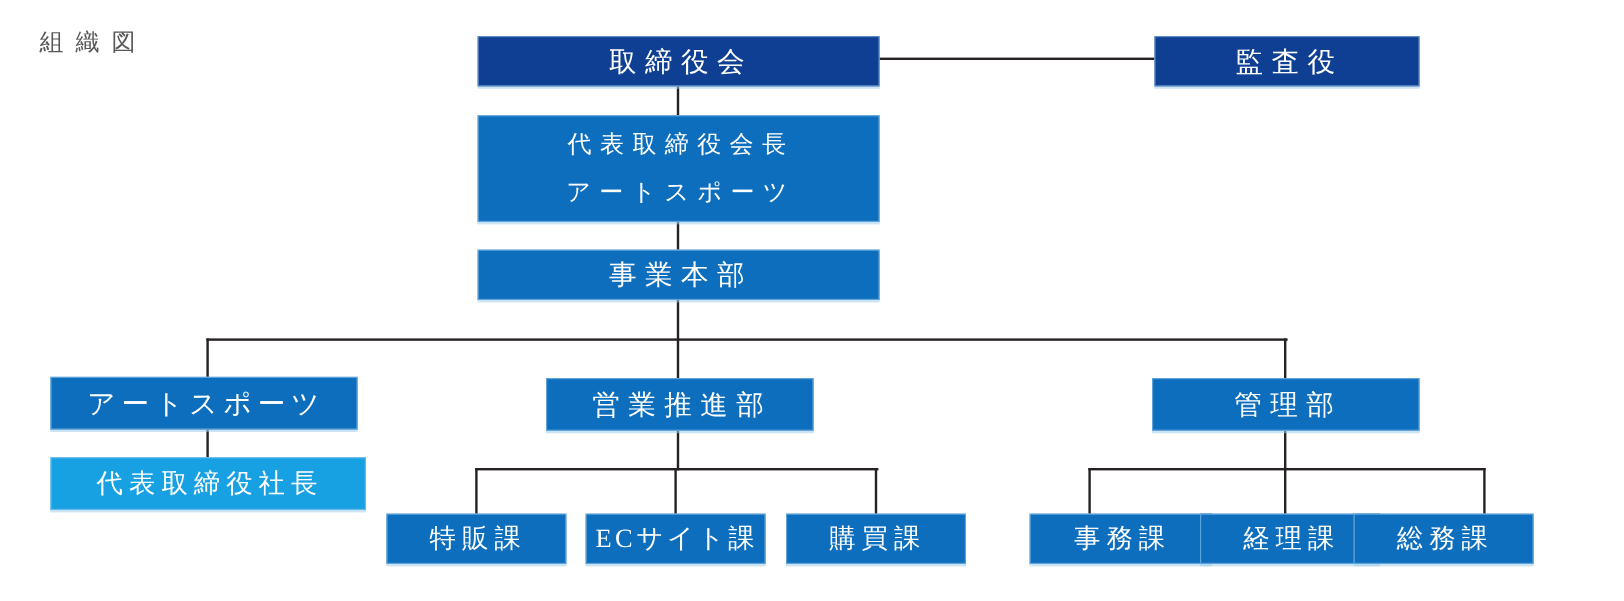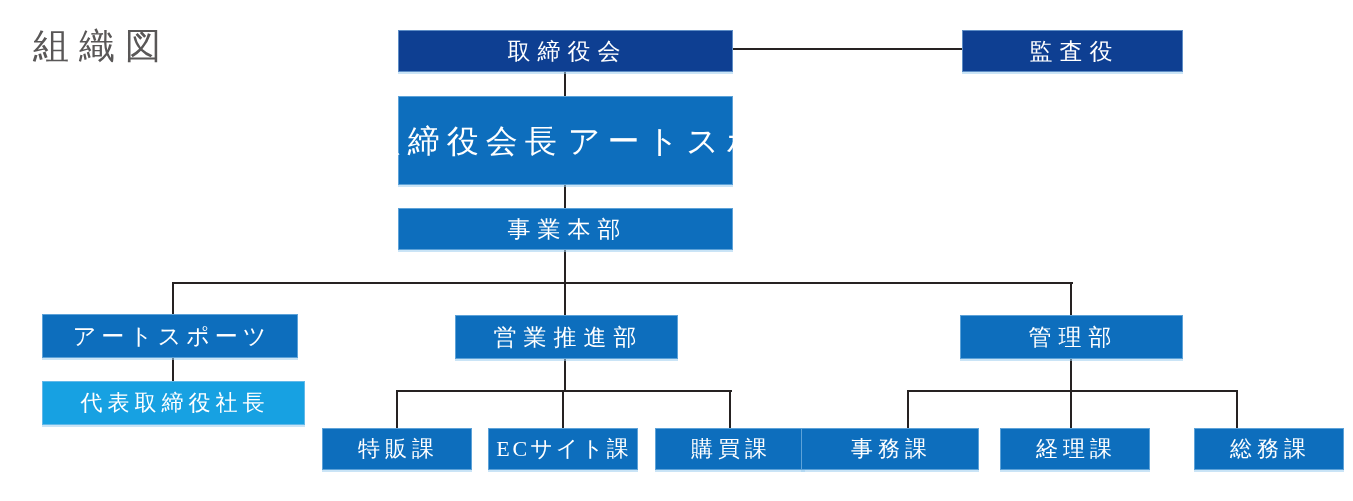--- a/index.html
+++ b/index.html
@@ -14,38 +14,38 @@
   html,body{margin:0;padding:0;background:#fff;}
   .canvas{
     position:relative;
     width:1353px;height:501px;
     background:var(--background);
     font-family:"Liberation Serif","DejaVu Serif",serif;
     overflow:hidden;
   }
   .page-title{
     position:absolute;left:33px;top:22px;
-    font-size:36px;letter-spacing:10px;
+    font-size:20px;letter-spacing:10px;
     color:var(--title-text);
     white-space:nowrap;
   }
   .node{
     position:absolute;
     display:flex;align-items:center;justify-content:center;
     color:var(--box-text);
     font-size:23px;letter-spacing:7px;text-indent:4px;
     white-space:nowrap;
     box-sizing:border-box;
     border:1px solid rgba(160,205,238,.55);
     box-shadow:0 2px 0 rgba(158,205,238,.55);
   }
   .node.dark{background:var(--box-dark-blue);}
   .node.medium{background:var(--box-medium-blue);}
   .node.light{background:var(--box-light-blue);}
-  .node.two-line{flex-direction:row;font-size:32px;line-height:40px;}
+  .node.two-line{flex-direction:column;font-size:20px;line-height:40px;}
   .node.small{font-size:22px;letter-spacing:5px;text-indent:3px;}
   .node.tight{letter-spacing:3px;text-indent:2px;}
   .node.wide-kana{letter-spacing:5px;}
   .line{
     position:absolute;
     background:var(--connector-line);
   }
 </style>
 </head>
 <body>
@@ -105,23 +105,23 @@
 
   <div class="node medium small" style="left:322px;top:428px;width:150px;height:42px;">
     <span>特販課</span>
   </div>
   <div class="node medium small tight" style="left:488px;top:428px;width:150px;height:42px;">
     <span>ECサイト課</span>
   </div>
   <div class="node medium small" style="left:655px;top:428px;width:150px;height:42px;">
     <span>購買課</span>
   </div>
-  <div class="node medium small" style="left:801px;top:428px;width:178px;height:42px;">
+  <div class="node medium small" style="left:858px;top:428px;width:152px;height:42px;">
     <span>事務課</span>
   </div>
   <div class="node medium small" style="left:1000px;top:428px;width:150px;height:42px;">
     <span>経理課</span>
   </div>
-  <div class="node medium small" style="left:1194px;top:428px;width:150px;height:42px;justify-content:center;">
+  <div class="node medium small" style="left:1128px;top:428px;width:150px;height:42px;justify-content:center;">
     <span>総務課</span>
   </div>
 
 </div>
 
 </body></html>

